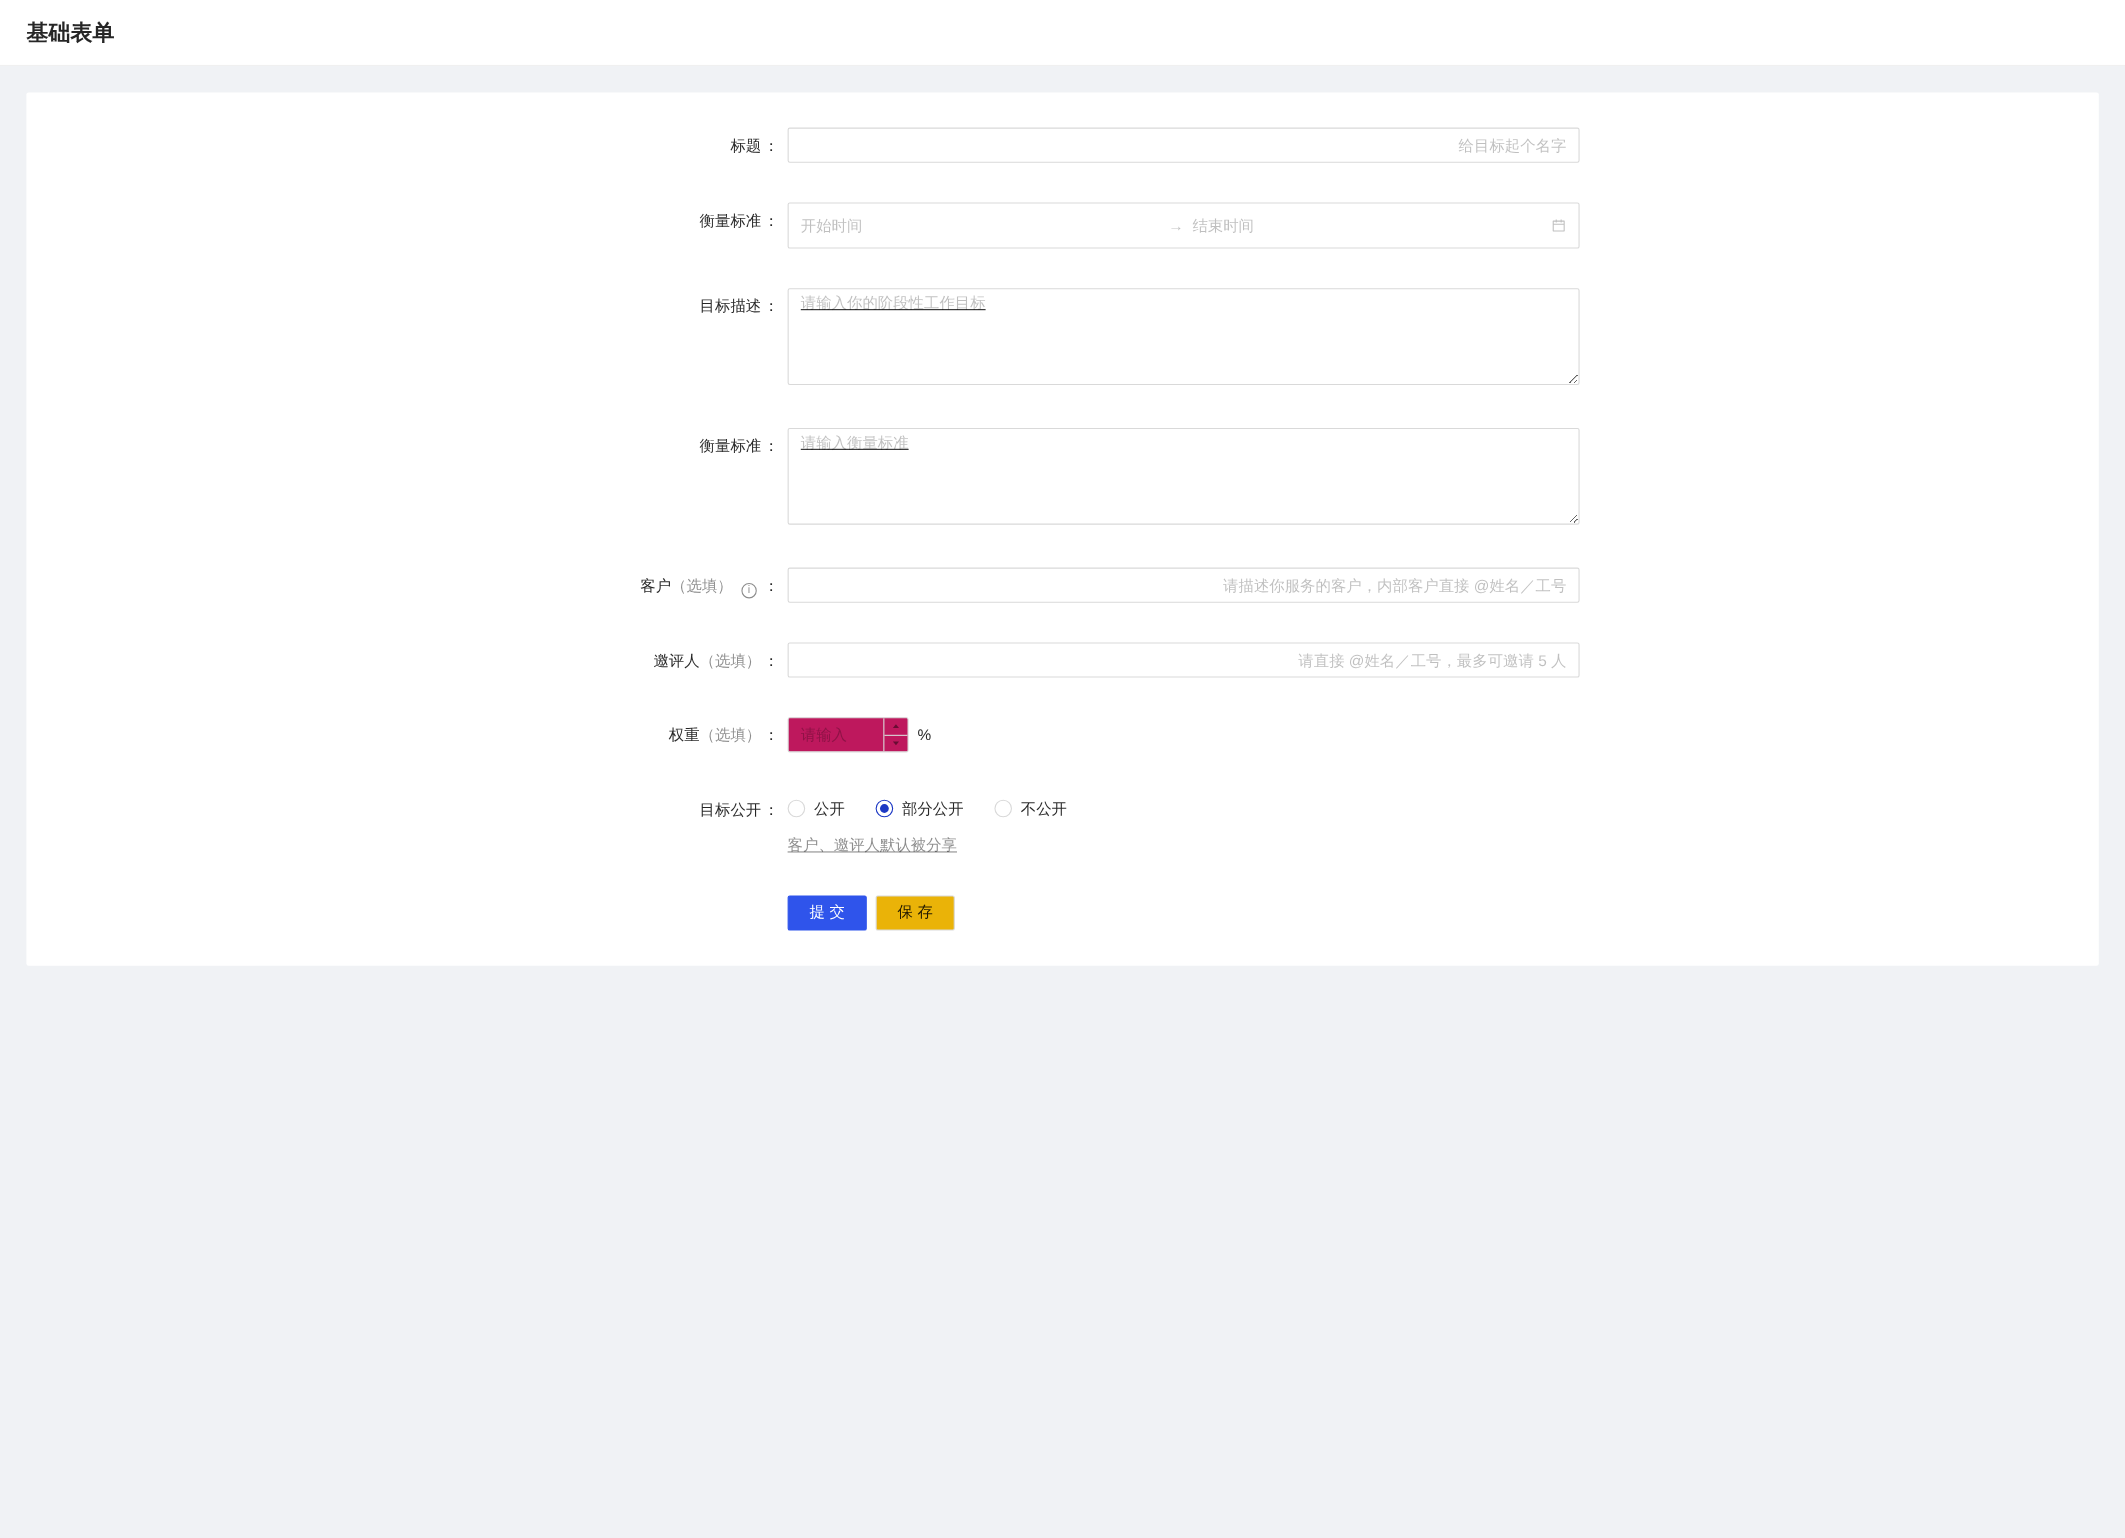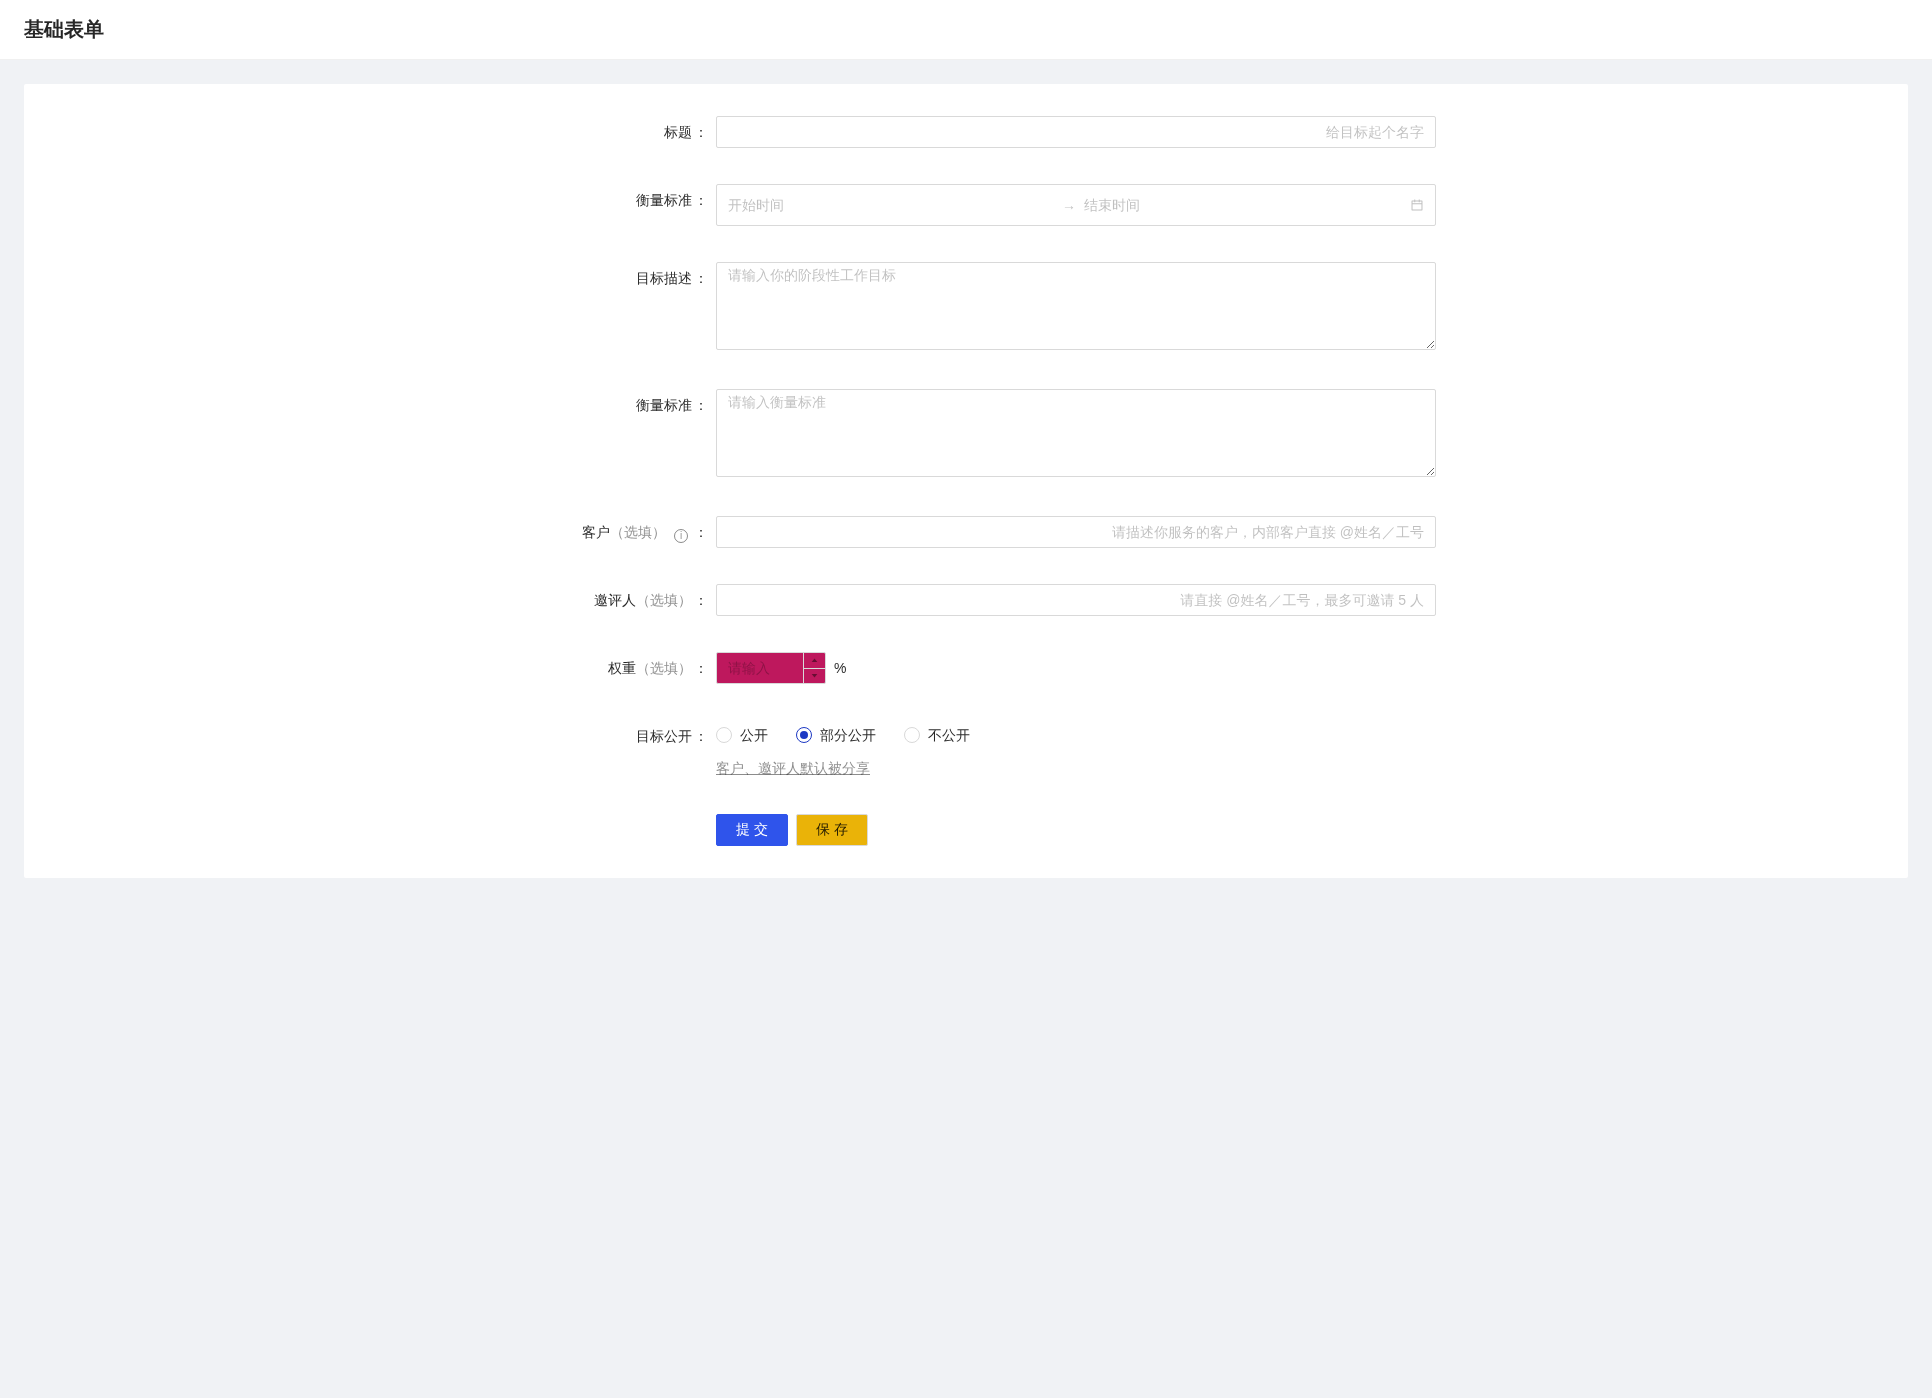--- a/index.html
+++ b/index.html
@@ -98,20 +98,21 @@
       padding: 4px 11px;
       border: 1px solid #d9d9d9;
       border-radius: 2px;
       font-size: 14px;
       color: rgba(0, 0, 0, 0.85);
       background: #fff;
       outline: none;
       resize: vertical;
       font-family: inherit;
       transition: border-color 0.3s;
+      text-decoration: underline;
     }
     .range-picker {
       width: 100%;
       height: 20px;
       padding: 20px 11px;
       border: 1px solid #d9d9d9;
       border-radius: 2px;
       display: flex;
       align-items: center;
       background: #fff;

